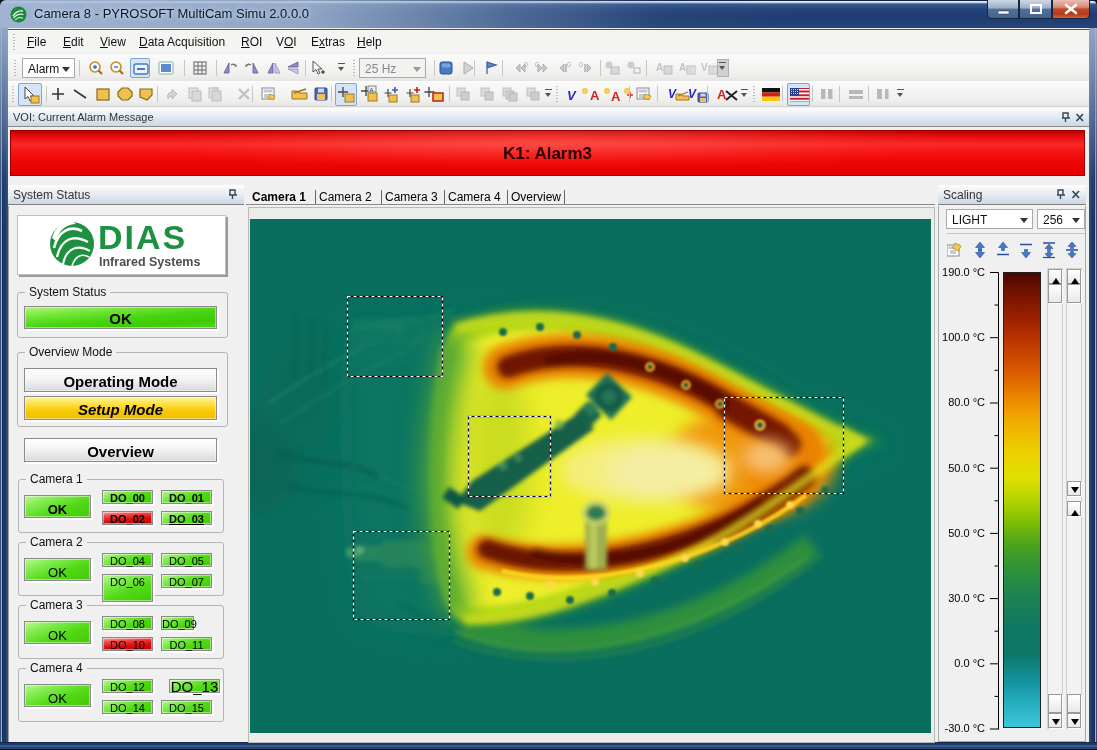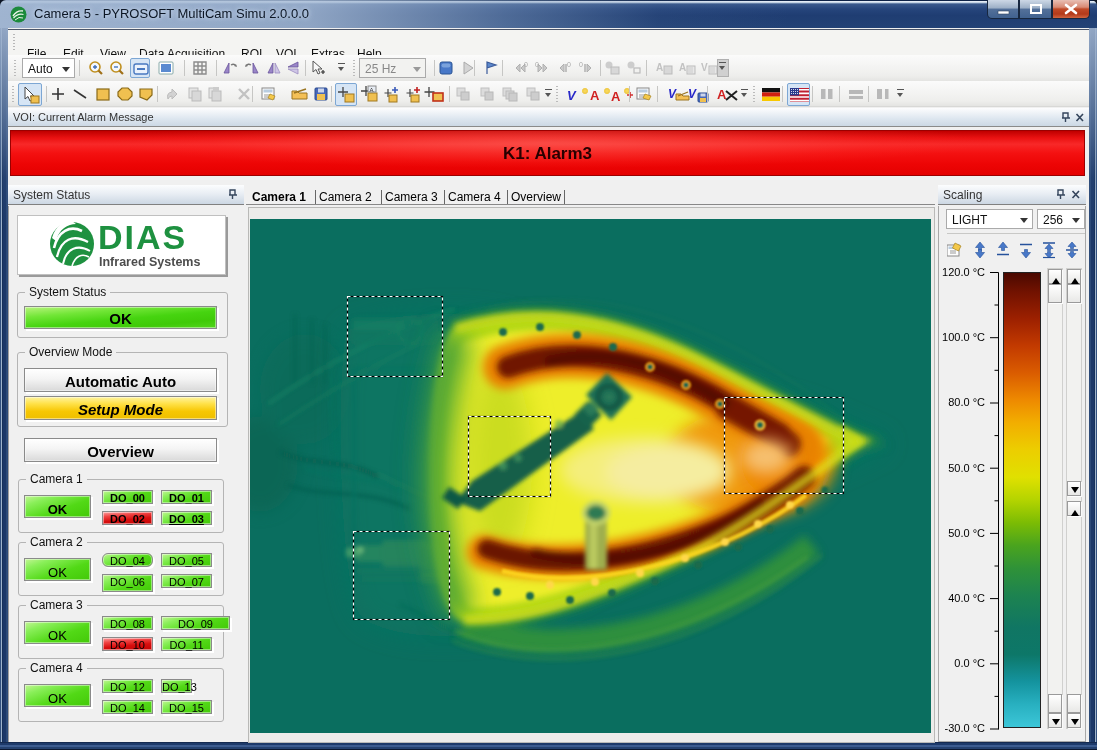--- a/index.html
+++ b/index.html
@@ -32,21 +32,21 @@
   linear-gradient(90deg,#2c4a78 0 2px,#1c3868 2px 5px,#16305a 5px 6px,#9fb4cc 6px 7px,#31507e 7px 8px); }
 #bd-bottom { left:0; top:742px; width:1097px; height:8px;
   background:linear-gradient(#142a50 0 1px, #1d3a6a 1px 3px, #3c5c90 3px 5px, #24416f 5px 7px, #0c1830 7px 8px); }
 
 #client { left:8px; top:28px; width:1081px; height:714px; background:#f0f0f0; }
 
 
 #menubar { left:8px; top:30px; width:1081px; height:25px; background:#f4f4f2; }
 #menubar .grip { position:absolute; left:5px; top:4px; width:3px; height:17px;
   background-image:repeating-linear-gradient(180deg,#b8b8b8 0 1px, transparent 1px 3px); width:2px;}
-.mi { position:absolute; top:5px; font-size:12px; color:#111;margin-top:12px; }
+.mi { position:absolute; top:5px; font-size:12px; color:#111; }
 .mi u { text-decoration:underline; }
 
 
 .tbrow { left:8px; width:1081px; height:26px; background:linear-gradient(#fbfbfb,#eeeeec 80%,#e4e4e2); }
 #tb1 { top:55px; }
 #tb2 { top:81px; border-bottom:1px solid #d8d8d6; }
 .grip { position:absolute; width:2px; height:16px; top:5px;
   background-image:repeating-linear-gradient(180deg,#bbb 0 1px, transparent 1px 3px); }
 .tsep { position:absolute; width:1px; height:16px; top:5px; background:#c6c6c4; }
 .ticon { position:absolute; top:3px; width:20px; height:20px; }
@@ -109,21 +109,21 @@
 <div id="corner-r" class="abs"></div>
 <div id="titlebar" class="abs"></div>
 <div id="title-ico" class="abs">
 <svg width="17" height="17" viewBox="0 0 17 17">
  <circle cx="8.5" cy="8.5" r="8" fill="#1c8a3c"></circle>
  <path d="M3 10 Q7 4 13 5" stroke="#eaf5ea" stroke-width="1.4" fill="none"></path>
  <path d="M3.5 12 Q8 7 13.5 8.5" stroke="#eaf5ea" stroke-width="1.2" fill="none"></path>
  <path d="M5 14 Q9 10 13 12" stroke="#eaf5ea" stroke-width="1" fill="none"></path>
 </svg>
 </div>
-<div id="title-txt" class="abs">Camera 5 - PYROSOFT MultiCam Simu 2.0.0.0</div>
+<div id="title-txt" class="abs">Camera 8 - PYROSOFT MultiCam Simu 2.0.0.0</div>
 <div id="btn-min" class="abs capbtn"><svg width="30" height="18">
       <rect x="10" y="11" width="11" height="3" fill="#fff" stroke="#30435e" stroke-width=".6"></rect>
     </svg></div>
 <div id="btn-max" class="abs capbtn"><svg width="31" height="18">
       <rect x="11" y="5" width="10" height="8" fill="none" stroke="#fff" stroke-width="2"></rect>
     </svg></div>
 <div id="btn-cls" class="abs capbtn"><svg width="36" height="18">
       <path d="M13 5 L23 13 M23 5 L13 13" stroke="#fff" stroke-width="2.6" stroke-linecap="round"></path>
     </svg></div>
 <div id="bd-left" class="abs border-v"></div>
@@ -140,21 +140,21 @@
  <div class="mi" style="left:131px"><u>D</u>ata Acquisition</div>
  <div class="mi" style="left:233px"><u>R</u>OI</div>
  <div class="mi" style="left:268px">V<u>O</u>I</div>
  <div class="mi" style="left:303px">E<u>x</u>tras</div>
  <div class="mi" style="left:349px"><u>H</u>elp</div>
 </div>
 
 <div id="tb1" class="abs tbrow">
  <div class="grip" style="left:6px"></div>
  <div class="combo" style="left:14px;width:53px">
-      <span class="ctx">Auto</span>
+      <span class="ctx">Alarm</span>
       <span class="car"></span>
     </div>
  <div class="tsep" style="left:71px"></div>
  <div class="ticon" style="left:78px">
       <svg width="16" height="16">
         <circle cx="7" cy="7" r="5" fill="#f4f8ff" stroke="#c09020" stroke-width="1.6"></circle>
         <path d="M5 7h4M7 5v4" stroke="#3a6ab8" stroke-width="1.3"></path>
         <path d="M10.5 10.5 L14 14" stroke="#a07018" stroke-width="2.2"></path>
       </svg>
     </div>
@@ -573,58 +573,58 @@
 </div>
 
 <div class="abs gbox" style="left:17px;top:292px;width:211px;height:46px;">
     <div class="lab">System Status</div>
   </div>
 <div class="abs btn3d btn-green" style="left:24px;top:306px;width:193px;height:23px;font-weight:bold;font-size:15px;line-height:24px;">OK</div>
 
 <div class="abs gbox" style="left:17px;top:352px;width:211px;height:75px;">
     <div class="lab">Overview Mode</div>
   </div>
-<div class="abs btn3d btn-white" style="left:24px;top:368px;width:193px;height:24px;font-weight:bold;font-size:15px;line-height:25px;">Automatic Auto</div>
+<div class="abs btn3d btn-white" style="left:24px;top:368px;width:193px;height:24px;font-weight:bold;font-size:15px;line-height:25px;">Operating Mode</div>
 <div class="abs btn3d btn-yellow" style="left:24px;top:396px;width:193px;height:24px;font-weight:bold;font-size:15px;line-height:25px;">Setup Mode</div>
 
 <div class="abs btn3d btn-white" style="left:24px;top:438px;width:193px;height:24px;font-weight:bold;font-size:15px;line-height:25px;">Overview</div>
 
 <div class="abs gbox" style="left:18px;top:479px;width:206px;height:54px;">
     <div class="lab">Camera 1</div>
   </div>
 <div class="abs btn3d btn-green2" style="left:24px;top:495px;width:67px;height:23px;font-weight:bold;font-size:13px;line-height:28px;">OK</div>
 <div class="abs btn3d btn-green2" style="left:102px;top:490px;width:51px;height:14px;font-weight:bold;font-size:11px;line-height:14px;">DO_00</div>
 <div class="abs btn3d btn-green2" style="left:161px;top:490px;width:51px;height:14px;font-weight:bold;font-size:11px;line-height:14px;">DO_01</div>
 <div class="abs btn3d btn-red" style="left:102px;top:511px;width:51px;height:14px;font-weight:bold;font-size:11px;line-height:14px;">DO_02</div>
 <div class="abs btn3d btn-green2" style="left:161px;top:511px;width:51px;height:14px;font-weight:bold;font-size:11px;line-height:14px;text-decoration:underline;">DO_03</div>
 
 <div class="abs gbox" style="left:18px;top:542px;width:206px;height:54px;">
     <div class="lab">Camera 2</div>
   </div>
 <div class="abs btn3d btn-green2" style="left:24px;top:558px;width:67px;height:23px;font-size:13px;line-height:28px;">OK</div>
-<div class="abs btn3d btn-green2" style="left:102px;top:553px;width:51px;height:14px;font-size:11px;line-height:14px;border-radius:6px;">DO_04</div>
+<div class="abs btn3d btn-green2" style="left:102px;top:553px;width:51px;height:14px;font-size:11px;line-height:14px;">DO_04</div>
 <div class="abs btn3d btn-green2" style="left:161px;top:553px;width:51px;height:14px;font-size:11px;line-height:14px;">DO_05</div>
-<div class="abs btn3d btn-green2" style="left:102px;top:574px;width:51px;height:18px;font-size:11px;line-height:14px;">DO_06</div>
+<div class="abs btn3d btn-green2" style="left:102px;top:574px;width:51px;height:28px;font-size:11px;line-height:14px;">DO_06</div>
 <div class="abs btn3d btn-green2" style="left:161px;top:574px;width:51px;height:14px;font-size:11px;line-height:14px;">DO_07</div>
 
 <div class="abs gbox" style="left:18px;top:605px;width:206px;height:54px;">
     <div class="lab">Camera 3</div>
   </div>
 <div class="abs btn3d btn-green2" style="left:24px;top:621px;width:67px;height:23px;font-size:13px;line-height:28px;">OK</div>
 <div class="abs btn3d btn-green2" style="left:102px;top:616px;width:51px;height:14px;font-size:11px;line-height:14px;">DO_08</div>
-<div class="abs btn3d btn-green2" style="left:161px;top:616px;width:69px;height:14px;font-size:11px;line-height:14px;">DO_09</div>
+<div class="abs btn3d btn-green2" style="left:161px;top:616px;width:33px;height:14px;font-size:11px;line-height:14px;">DO_09</div>
 <div class="abs btn3d btn-red" style="left:102px;top:637px;width:51px;height:14px;font-size:11px;line-height:14px;">DO_10</div>
 <div class="abs btn3d btn-green2" style="left:161px;top:637px;width:51px;height:14px;font-size:11px;line-height:14px;">DO_11</div>
 
 <div class="abs gbox" style="left:18px;top:668px;width:206px;height:54px;">
     <div class="lab">Camera 4</div>
   </div>
 <div class="abs btn3d btn-green2" style="left:24px;top:684px;width:67px;height:23px;font-size:13px;line-height:28px;">OK</div>
 <div class="abs btn3d btn-green2" style="left:102px;top:679px;width:51px;height:14px;font-size:11px;line-height:14px;">DO_12</div>
-<div class="abs btn3d btn-green2" style="left:161px;top:679px;width:31px;height:14px;font-size:11px;line-height:14px;">DO_13</div>
+<div class="abs btn3d btn-green2" style="left:169px;top:679px;width:51px;height:14px;font-size:15px;line-height:14px;">DO_13</div>
 <div class="abs btn3d btn-green2" style="left:102px;top:700px;width:51px;height:14px;font-size:11px;line-height:14px;">DO_14</div>
 <div class="abs btn3d btn-green2" style="left:161px;top:700px;width:51px;height:14px;font-size:11px;line-height:14px;">DO_15</div>
 <div id="lp-hdr" class="abs phdr">
     <div class="t">System Status</div>
  <svg style="position:absolute;right:6px;top:4px" width="10" height="12">
       <path d="M2 1 h5 v5 h-5 z M4.5 6 v4 M1 6 h8" stroke="#35455c" stroke-width="1.4" fill="none"></path>
     </svg>
 </div>
 
 <div id="tabbar" class="abs">
@@ -887,26 +887,26 @@
  background:linear-gradient(180deg,
   #4a0800 0%, #701200 4%, #9c2000 10%, #c23a00 16%, #da5c00 22%, #ee8a00 28%,
   #f2ae00 33%, #ecce00 39%, #e0e000 45%, #b4d400 50%, #7cbc04 55%, #4aa41e 60%,
   #2f9238 65%, #1d8350 71%, #107663 78%, #0d7768 84%, #14939e 90%, #28b0c0 95%, #3cc6d8 100%);"></div>
 
 <svg class="abs" style="left:985px;top:270px" width="18" height="462">
  <path d="M13.5 2.5 V459.5" stroke="#000" stroke-width="1"></path>
  <path d="M5 2.5 h8.5 M5 67.7 h8.5 M5 133 h8.5 M5 198.2 h8.5 M5 263.4 h8.5 M5 328.6 h8.5 M5 393.8 h8.5 M5 459 h8.5" stroke="#000" stroke-width="1"></path>
  <path d="M9.5 35 h4 M9.5 100.3 h4 M9.5 165.6 h4 M9.5 230.8 h4 M9.5 296 h4 M9.5 361.2 h4 M9.5 426.4 h4" stroke="#000" stroke-width="1"></path>
 </svg>
-<div class="abs ticklab" style="right:112px;top:266px;">120.0 °C</div>
+<div class="abs ticklab" style="right:112px;top:266px;">190.0 °C</div>
 <div class="abs ticklab" style="right:112px;top:331px;">100.0 °C</div>
 <div class="abs ticklab" style="right:112px;top:396px;">80.0 °C</div>
 <div class="abs ticklab" style="right:112px;top:462px;">50.0 °C</div>
 <div class="abs ticklab" style="right:112px;top:527px;">50.0 °C</div>
-<div class="abs ticklab" style="right:112px;top:592px;">40.0 °C</div>
+<div class="abs ticklab" style="right:112px;top:592px;">30.0 °C</div>
 <div class="abs ticklab" style="right:112px;top:657px;">0.0 °C</div>
 <div class="abs ticklab" style="right:112px;top:722px;">-30.0 °C</div>
 
 <div class="abs" style="left:1047px;top:268px;width:16px;height:461px;background:#f2f2f0;border:1px solid #d0d0ce;"></div>
 <div class="abs" style="left:1066px;top:268px;width:16px;height:461px;background:#f2f2f0;border:1px solid #d0d0ce;"></div>
 
 <div class="abs spin" style="left:1048px;top:269px;height:15px;">
     <span class="up"></span>
   </div>
 <div class="abs spin" style="left:1048px;top:284px;height:19px;"></div>

